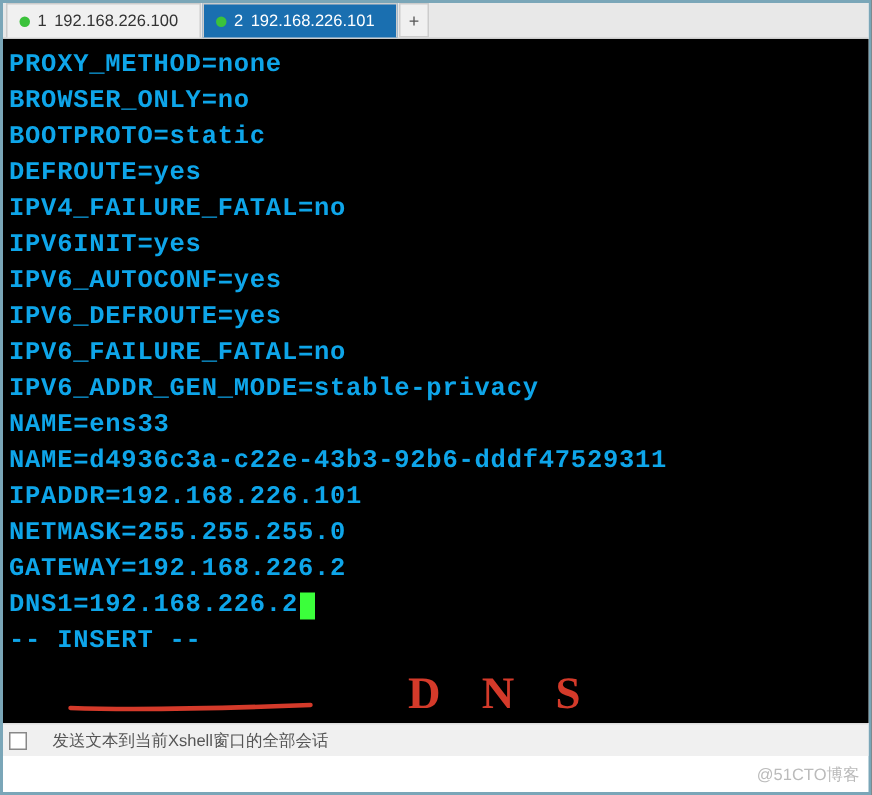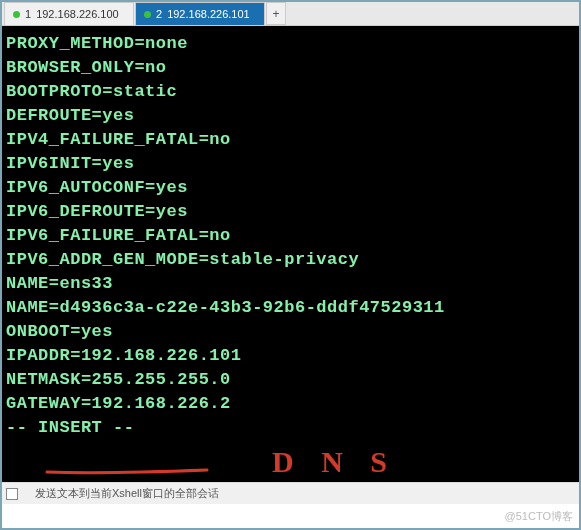--- a/index.html
+++ b/index.html
@@ -55,21 +55,21 @@
       align-items: center;
       justify-content: center;
       color: #555;
       font-size: 12px;
       background: #f0f0f0;
       border: 1px solid #ccc;
       cursor: pointer;
     }
     .terminal {
       background: #000;
-      color: #86efac;
+      color: #0ea5e9;
       font-family: "Courier New", monospace;
       font-size: 17px;
       font-weight: bold;
       line-height: 24px;
       padding: 6px 4px 2px 4px;
       letter-spacing: 0.5px;
       height: 456px;
       overflow: hidden;
     }
     .terminal .line { white-space: pre; }
@@ -139,24 +139,24 @@
     <div class="line">BOOTPROTO=static</div>
     <div class="line">DEFROUTE=yes</div>
     <div class="line">IPV4_FAILURE_FATAL=no</div>
     <div class="line">IPV6INIT=yes</div>
     <div class="line">IPV6_AUTOCONF=yes</div>
     <div class="line">IPV6_DEFROUTE=yes</div>
     <div class="line">IPV6_FAILURE_FATAL=no</div>
     <div class="line">IPV6_ADDR_GEN_MODE=stable-privacy</div>
     <div class="line">NAME=ens33</div>
     <div class="line">NAME=d4936c3a-c22e-43b3-92b6-dddf47529311</div>
-    <div class="line">ONBOOT=yes</div>
     <div class="line">IPADDR=192.168.226.101</div>
     <div class="line">NETMASK=255.255.255.0</div>
     <div class="line">GATEWAY=192.168.226.2</div>
+    <div class="line"><span>DNS1=192.168.226.2</span><span class="cursor-block"></span></div>
     <div class="line mode-line">-- INSERT --</div>
   </div>
 
   <div class="bottom-bar">
     <span class="checkbox"></span>
     <span>发送文本到当前Xshell窗口的全部会话</span>
   </div>
 
   <svg class="annotation-svg" width="581" height="530">
     <path d="M 45 470 Q 100 472 205 468" stroke="#d43a2a" stroke-width="3" fill="none" stroke-linecap="round"></path>

